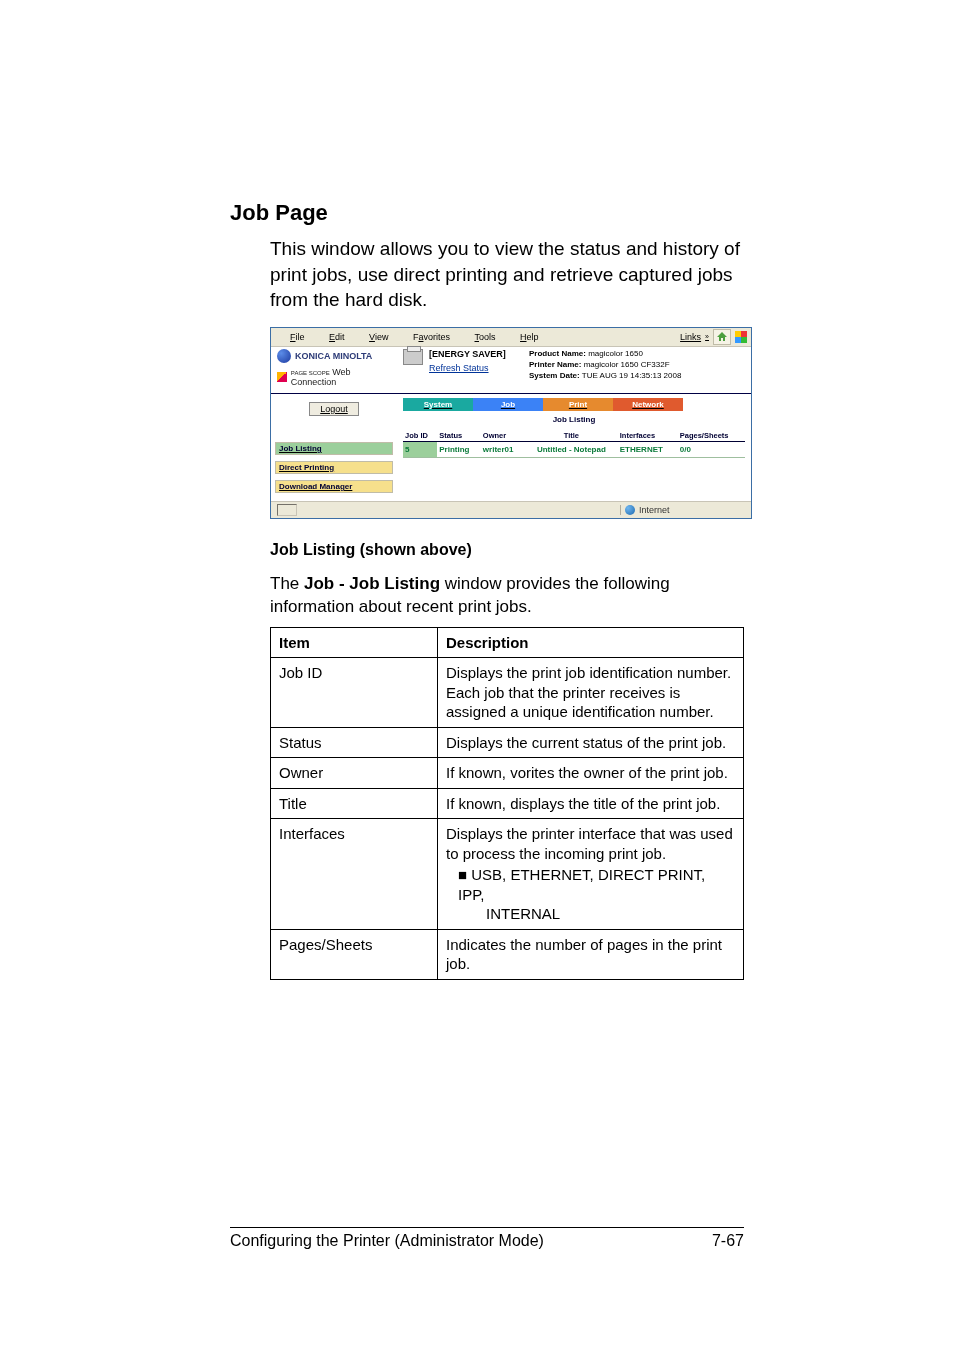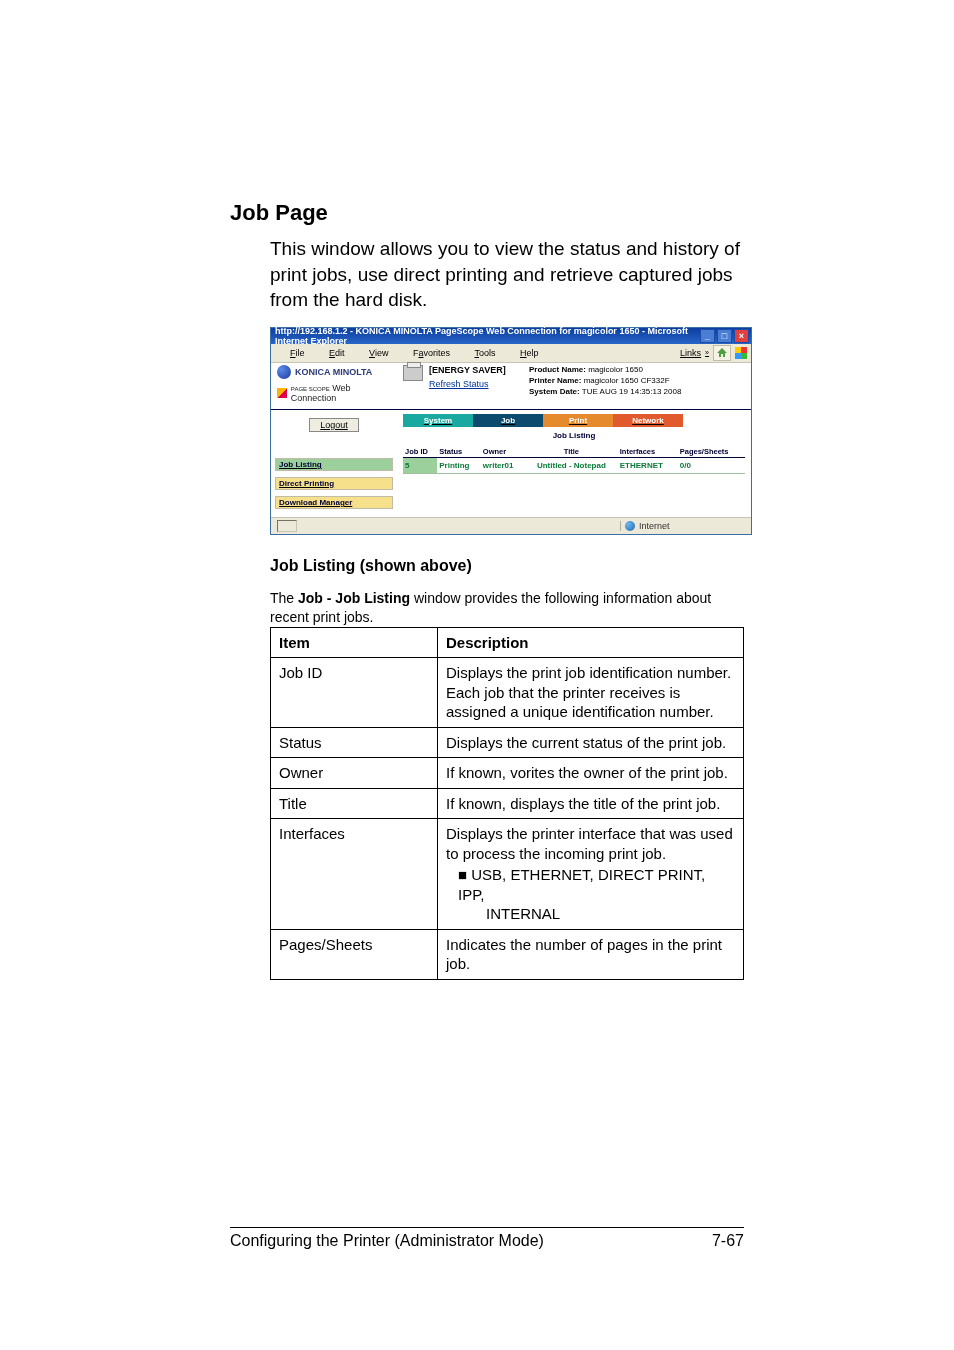--- a/index.html
+++ b/index.html
@@ -25,23 +25,23 @@
     font-size: 19px;
     line-height: 1.35;
     margin: 0 0 14px 40px;
   }
   .sub-heading {
     font-size: 16px;
     font-weight: bold;
     margin: 22px 0 14px 40px;
   }
   .para {
-    font-size: 14px;
+    font-size: 17px;
     line-height: 1.35;
-    margin: 0 0 0 40px;
+    margin: 0 0 8px 40px;
   }
 
   
   .ie-window {
     margin-left: 40px;
     width: 480px;
     border: 1px solid #3b6ea5;
     font-family: Tahoma, Arial, sans-serif;
     font-size: 9px;
     background: #fff;
@@ -111,21 +111,21 @@
   .side-item {
     padding: 1px 3px; font-size: 8px; font-weight: bold;
     color: #003; background: #e8e4d8; border: 1px solid #c0bca8;
   }
   .side-item.active { background: #9bcf9b; }
   .side-item.warn { background: #f6e08c; }
   .ie-content { flex: 1; padding: 4px 6px 18px 6px; }
   .tabs { display: flex; gap: 0; margin-bottom: 0; text-decoration: underline; }
   .tab { flex: 0 0 70px; text-align: center; padding: 2px 0; font-size: 8px; font-weight: bold; }
   .tab.sys { background: #1aa9a0; color: #fff; }
-  .tab.job { background: #0c4a6e; color: #fff; }
+  .tab.job { background: #3b82f6; color: #fff; }
   .tab.print { background: #e68a2e; color: #fff; }
   .tab.net { background: #e05a2e; color: #fff; }
   .panel-title { text-align: center; font-size: 8px; font-weight: bold; color: #003; margin: 4px 0 6px 0; }
   .jobtable { width: 100%; font-size: 8px; border-collapse: collapse; }
   .jobtable th {
     font-weight: bold; color: #003; padding: 1px 2px; text-align: left;
     border-bottom: 1px solid #003; font-size: 7.5px;
   }
   .jobtable td { padding: 3px 2px; color: #0a7a3a; font-weight: bold; }
   .jobtable tr.data td { border-top: 1px solid #9fbf9f; border-bottom: 1px solid #9fbf9f; }
@@ -172,28 +172,20 @@
   }
 </style>
 </head>
 <body>
 
 <div class="page">
   <h2 class="section-heading">Job Page</h2>
   <p class="intro">This window allows you to view the status and history of print jobs, use direct printing and retrieve captured jobs from the hard disk.</p>
 
   <div class="ie-window">
-    <div class="ie-title">
-      <span>http://192.168.1.2 - KONICA MINOLTA PageScope Web Connection for magicolor 1650 - Microsoft Internet Explorer</span>
-      <span class="controls">
-        <span class="ctrl">_</span>
-        <span class="ctrl">□</span>
-        <span class="ctrl close">×</span>
-      </span>
-    </div>
     <div class="ie-menu">
       <span class="menus">
         <span><u>F</u>ile</span>
         <span><u>E</u>dit</span>
         <span><u>V</u>iew</span>
         <span>F<u>a</u>vorites</span>
         <span><u>T</u>ools</span>
         <span><u>H</u>elp</span>
       </span>
       <span class="right">

